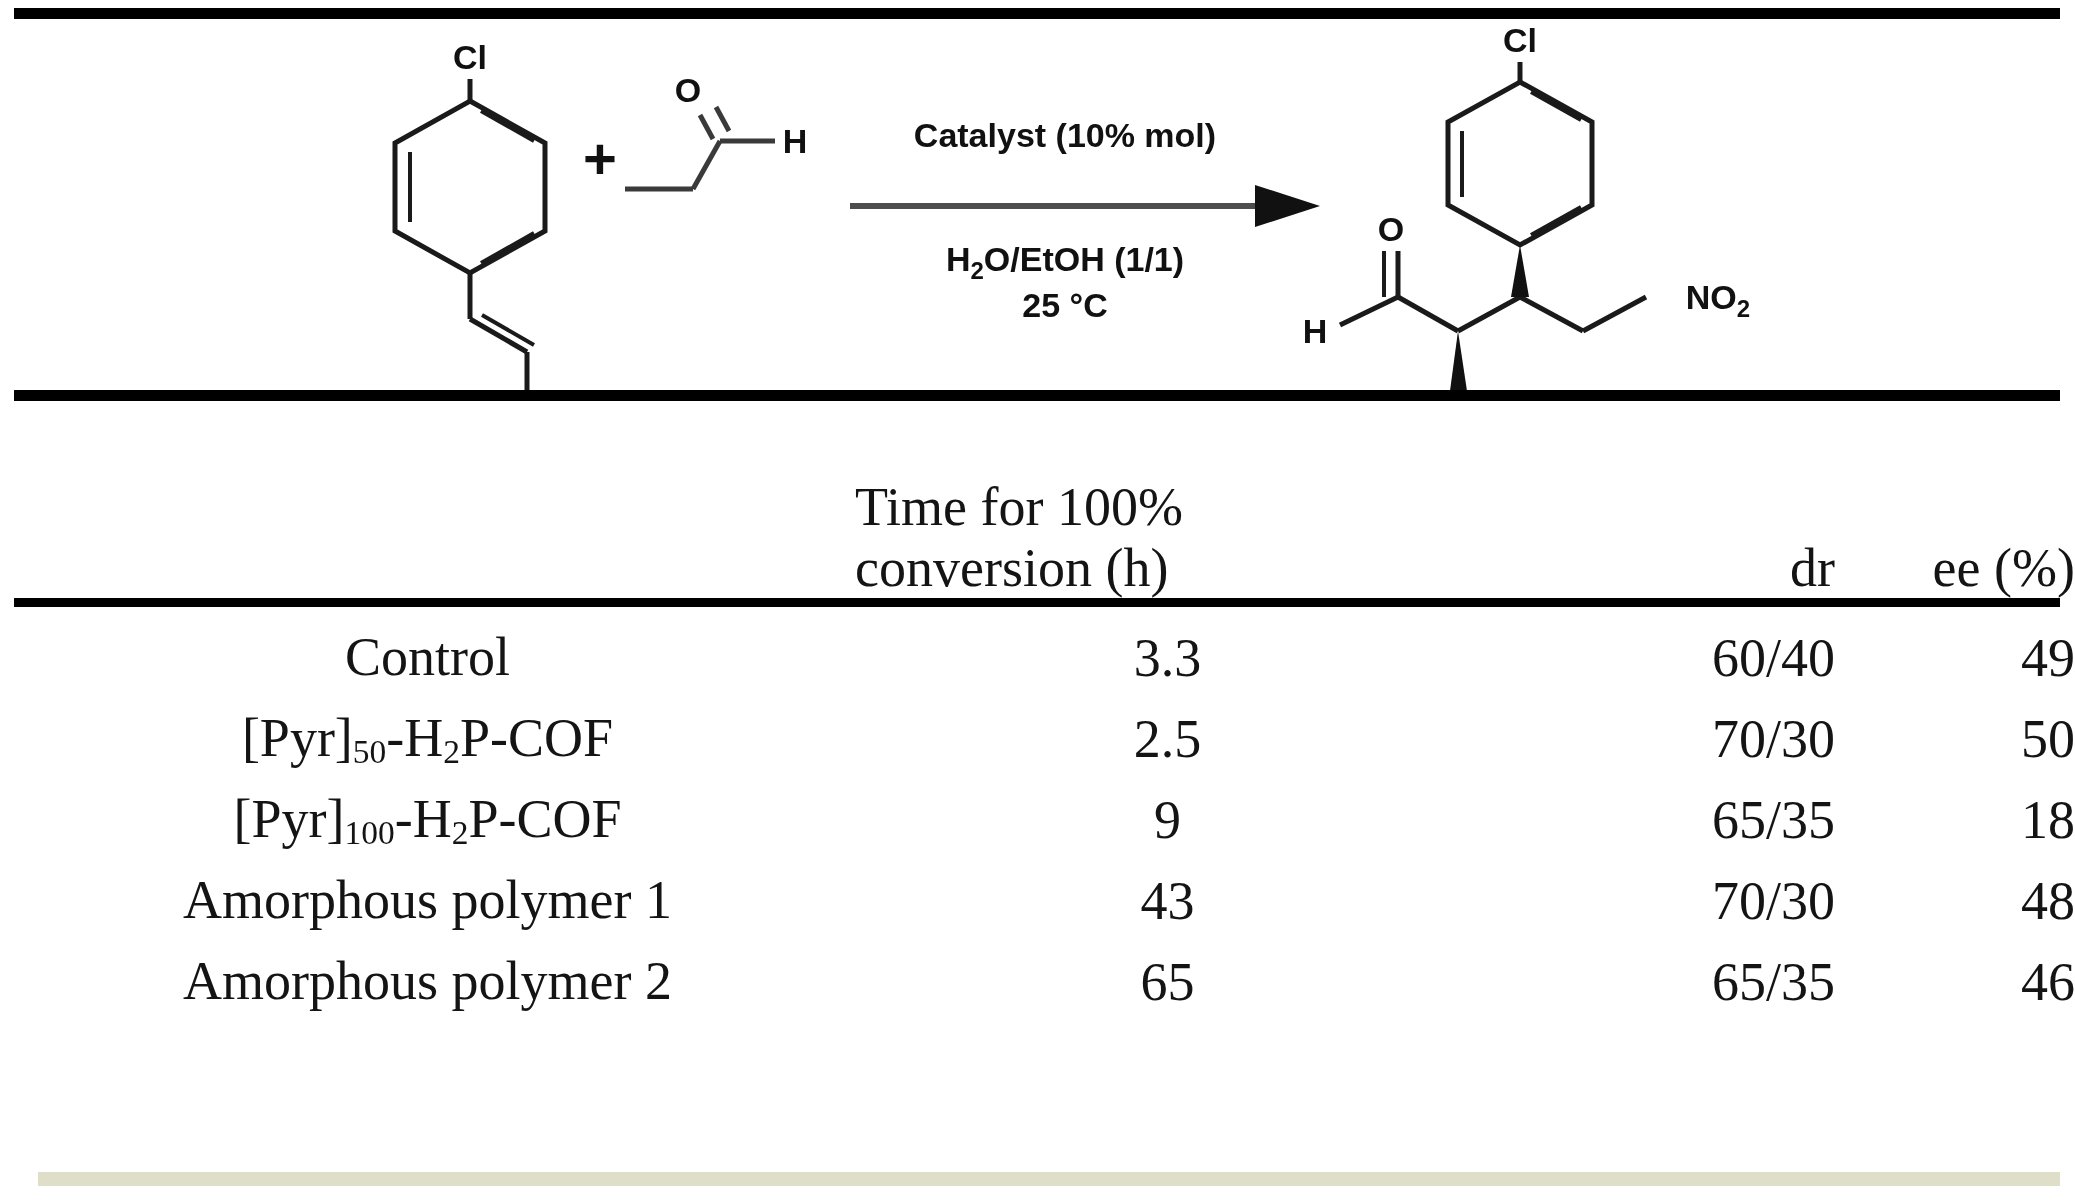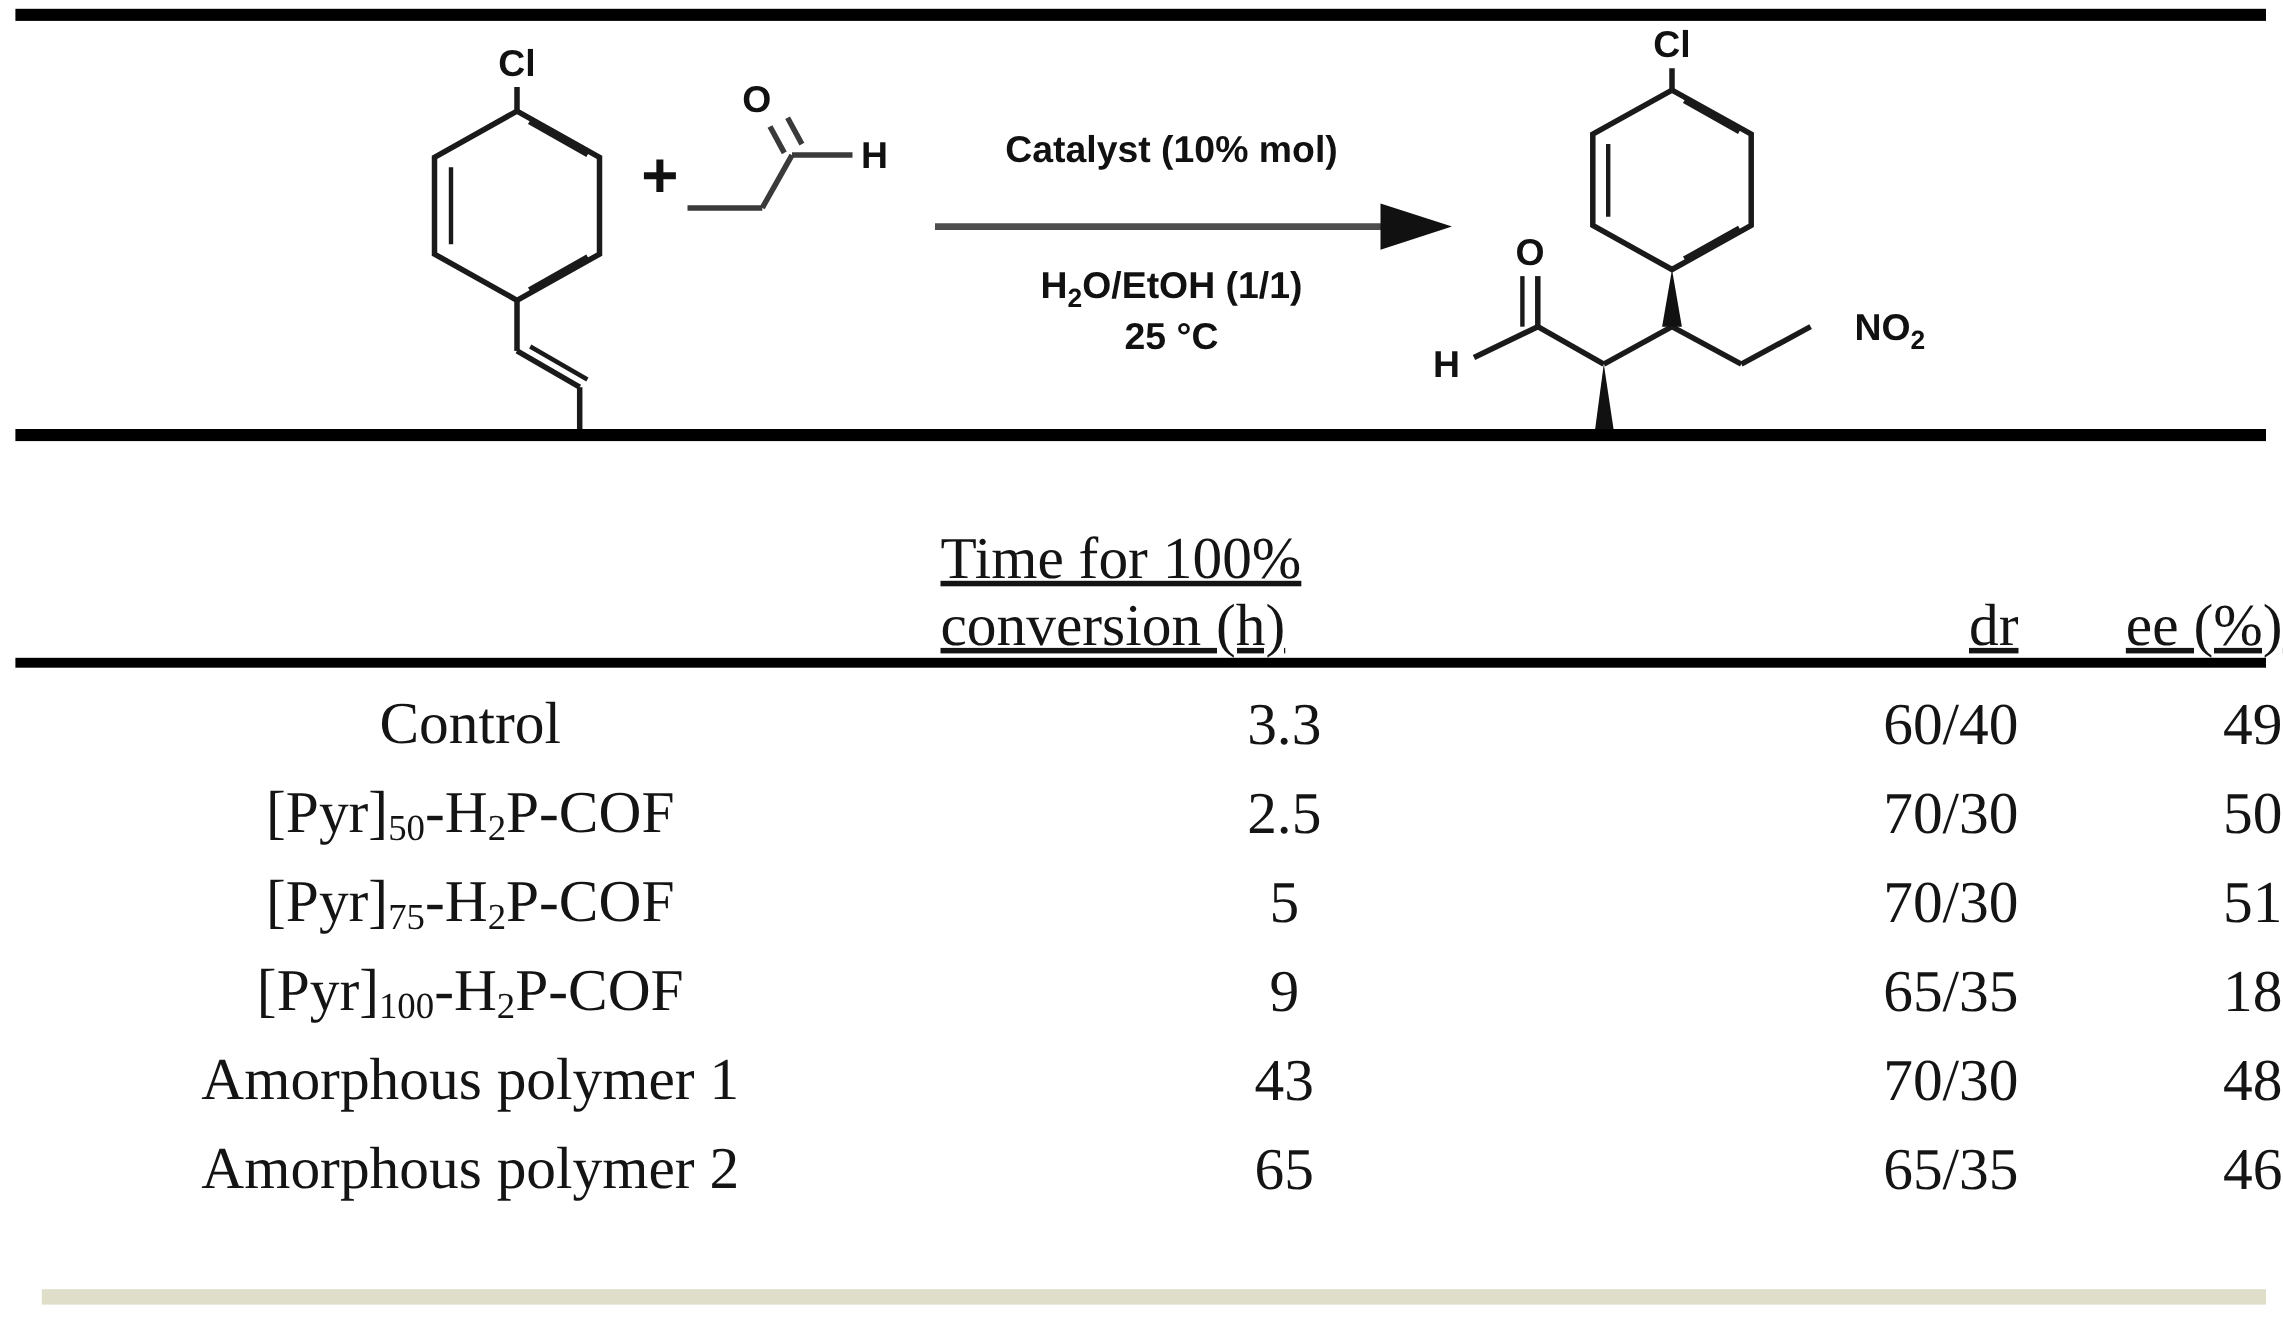--- a/index.html
+++ b/index.html
@@ -57,21 +57,21 @@
     padding: 0;
     border: 0;
     font-weight: normal;
     font-size: 54px;
     line-height: 1.12;
     color: #141414;
     vertical-align: bottom;
   }
 
   
-  .tbl thead th { height: 197px; vertical-align: bottom; padding-bottom: 20px; text-decoration: underline; }
+  .tbl thead th { height: 197px; vertical-align: bottom; padding-bottom: 20px; }
   .th-time { text-align: left;  padding-left: 655px; }
   .th-dr   { text-align: right; }
   .th-ee   { text-align: right; }
   .th-blank { }
   .th-time .ln { display: block; white-space: nowrap; }
 
   
   .tbl tbody td { height: 81px; vertical-align: middle; }
   .td-name { text-align: center; padding-left: 14px; white-space: nowrap; }
   .td-time { text-align: center; padding-right: 240px; }
@@ -196,26 +196,20 @@
           <td class="td-dr">60/40</td>
           <td class="td-ee">49</td>
         </tr>
         <tr>
           <td class="td-name"><span>[Pyr]</span><span class="sb">50</span><span>-H<span class="sb">2</span>P-COF</span></td>
           <td class="td-time">2.5</td>
           <td class="td-dr">70/30</td>
           <td class="td-ee">50</td>
         </tr>
         <tr>
-          <td class="td-name"><span>[Pyr]</span><span class="sb">75</span><span>-H<span class="sb">2</span>P-COF</span></td>
-          <td class="td-time">5</td>
-          <td class="td-dr">70/30</td>
-          <td class="td-ee">51</td>
-        </tr>
-        <tr>
           <td class="td-name"><span>[Pyr]</span><span class="sb">100</span><span>-H<span class="sb">2</span>P-COF</span></td>
           <td class="td-time">9</td>
           <td class="td-dr">65/35</td>
           <td class="td-ee">18</td>
         </tr>
         <tr>
           <td class="td-name"><span>Amorphous polymer 1</span><span class="sb"></span><span></span></td>
           <td class="td-time">43</td>
           <td class="td-dr">70/30</td>
           <td class="td-ee">48</td>

